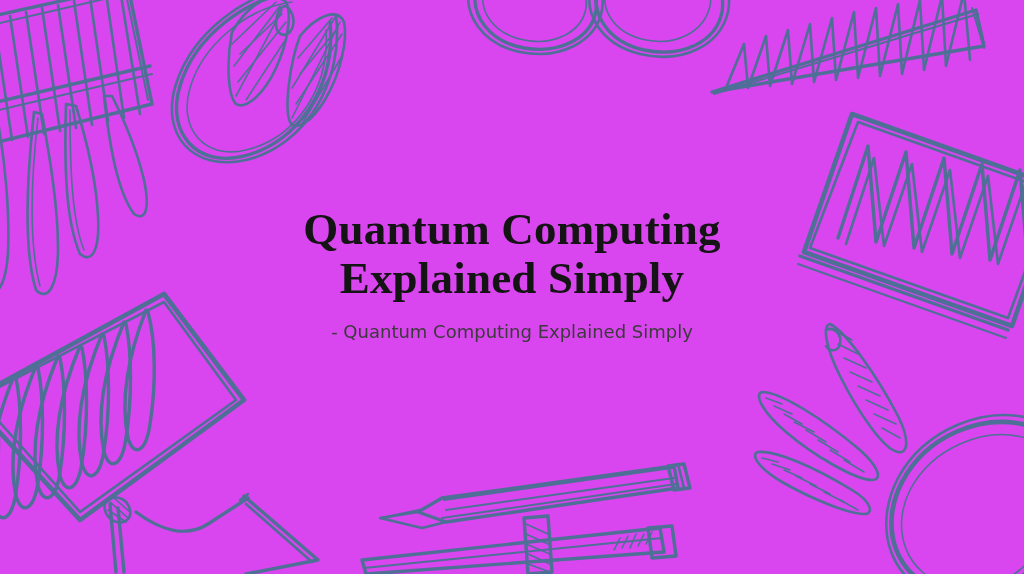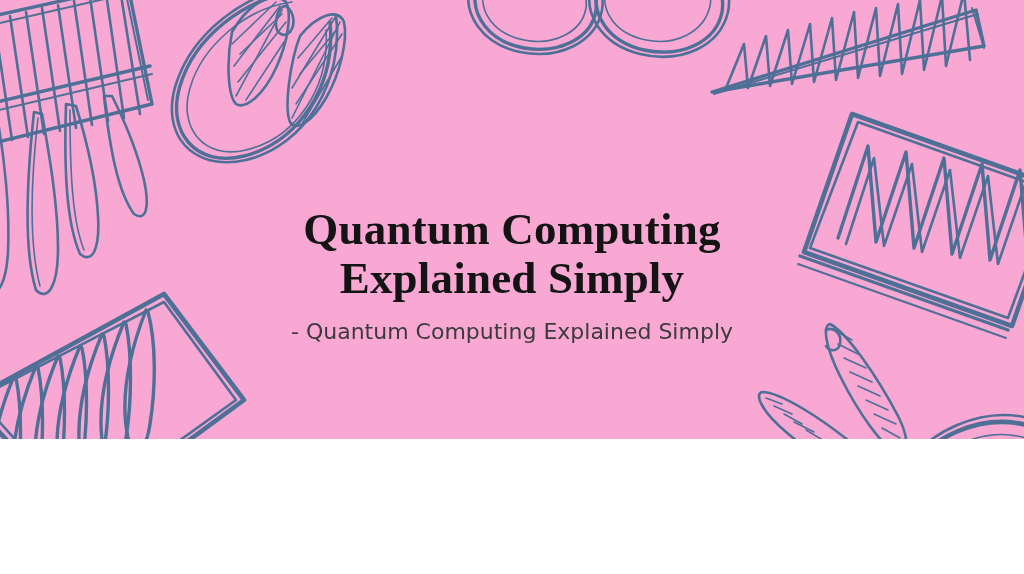--- a/index.html
+++ b/index.html
@@ -3,23 +3,23 @@
 <meta charset="utf-8">
 <style>
   html, body {
     margin: 0;
     padding: 0;
     background: #ffffff;
   }
   #slide {
     position: relative;
     width: 1024px;
-    height: 439px;
+    height: 574px;
     overflow: hidden;
-    background: #f9a8d4;
+    background: #d946ef;
     font-family: "Liberation Sans", sans-serif;
   }
   #doodle-layer {
     position: absolute;
     inset: 0;
     width: 1024px;
     height: 574px;
     pointer-events: none;
   }
   #doodle-layer svg { display: block; }
@@ -39,21 +39,21 @@
     line-height: 49px;
     letter-spacing: 0.2px;
     color: #141414;
     margin: 0;
     padding: 0;
     white-space: pre-line;
   }
   #subtitle {
     font-family: "DejaVu Sans", "Liberation Sans", sans-serif;
     font-weight: 400;
-    font-size: 22px;
+    font-size: 18px;
     line-height: 30px;
     color: #3B3B3B;
     margin: 14px 0 0 0;
     padding: 0;
   }
 </style>
 </head>
 <body>
 
 <div id="slide">

